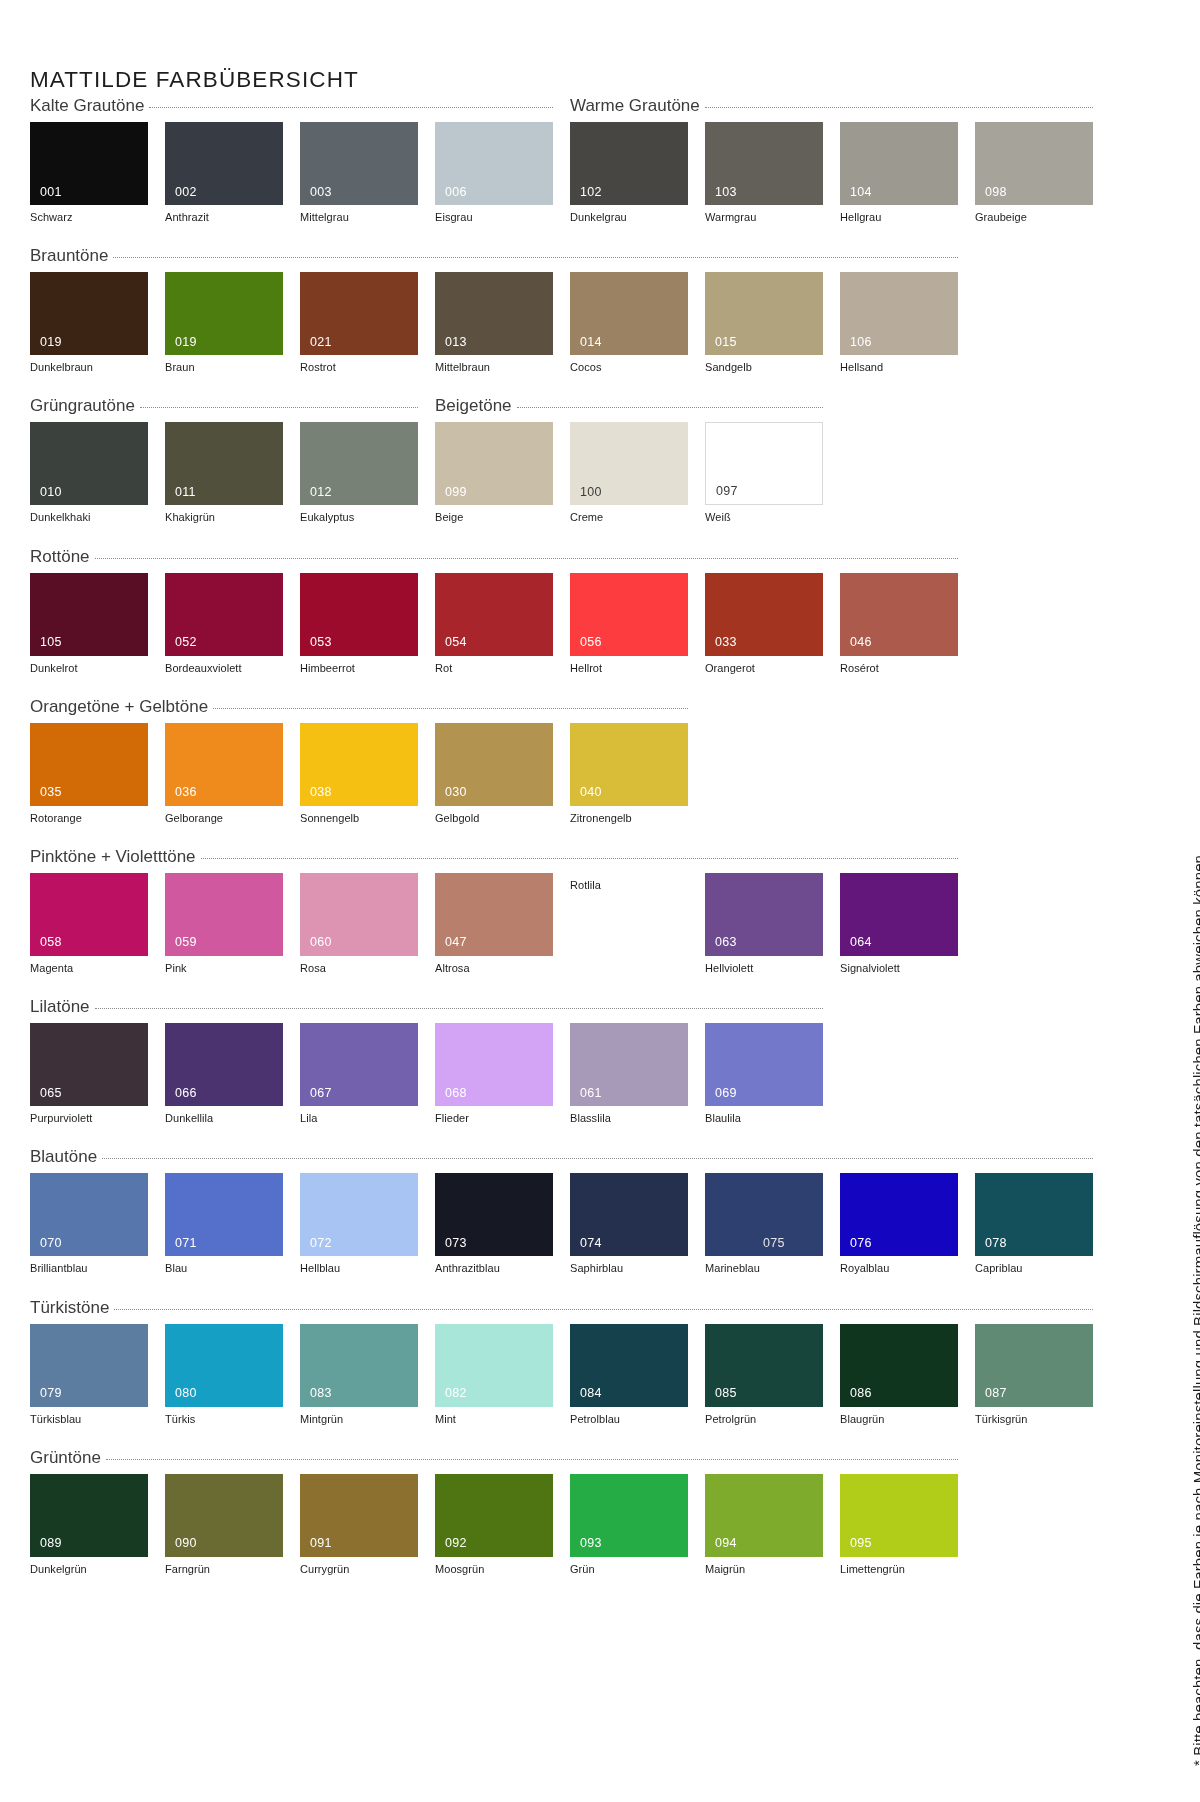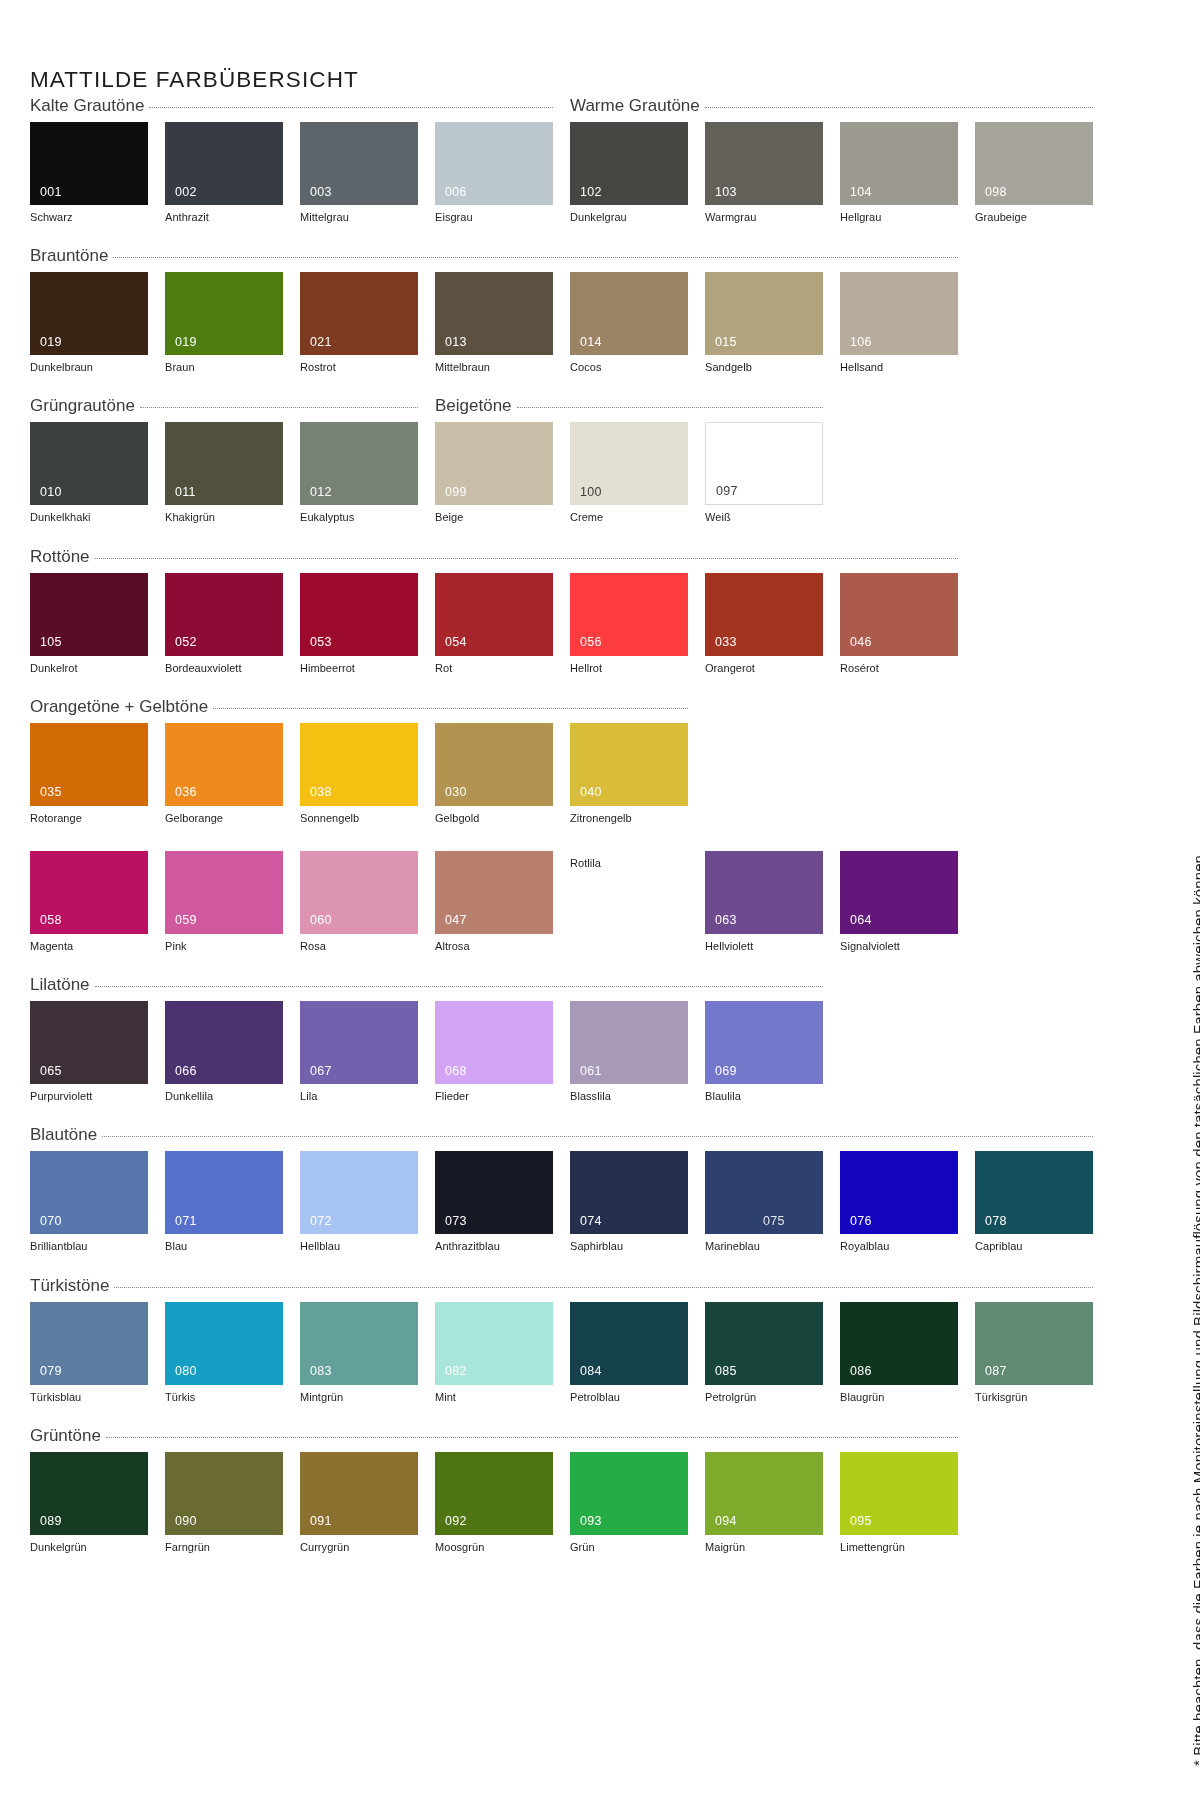--- a/index.html
+++ b/index.html
@@ -389,20 +389,26 @@
           <div class="swatch-cell">
             <div class="swatch-box" style="background: rgb(217, 188, 56);">
               <span class="swatch-code" style="color: rgb(255, 255, 255);">040</span>
             </div>
             <div class="swatch-name">Zitronengelb</div>
           </div>
         </div>
       </div>
       <div class="group-spacer"></div>
       <div class="group">
+        <div class="group-headings">
+          <div class="group-heading" style="left: 0px; width: 928px;">
+            <span class="gh-label">Pinktöne + Violetttöne</span>
+            <span class="gh-dots"></span>
+          </div>
+        </div>
         <div class="swatch-row">
           <div class="swatch-cell">
             <div class="swatch-box" style="background: rgb(188, 17, 98);">
               <span class="swatch-code" style="color: rgb(255, 255, 255);">058</span>
             </div>
             <div class="swatch-name">Magenta</div>
           </div>
           <div class="swatch-cell">
             <div class="swatch-box" style="background: rgb(208, 88, 159);">
               <span class="swatch-code" style="color: rgb(255, 255, 255);">059</span>

